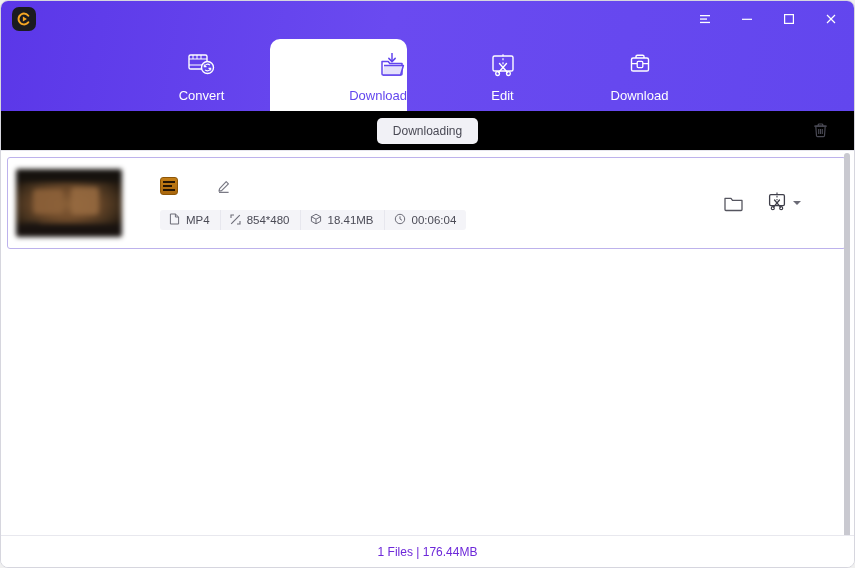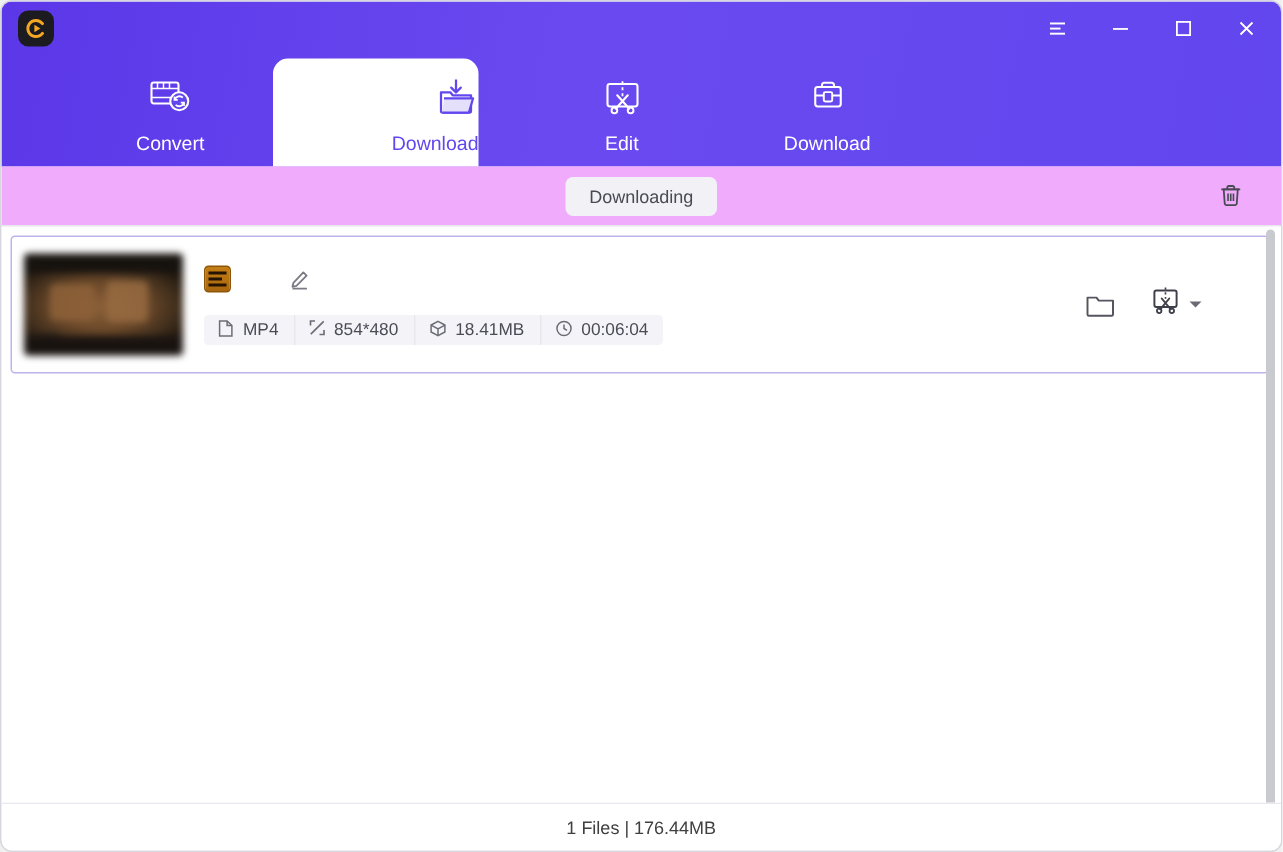--- a/index.html
+++ b/index.html
@@ -39,46 +39,46 @@
     display:flex; align-items:center; gap:16px;
   }
   .wc {
     width:26px; height:26px;
     display:flex; align-items:center; justify-content:center;
     cursor:default;
   }
   .wc svg { display:block; }
 
   .tabs {
-    position:absolute; left:0; right:0; bottom:0;
+    position:absolute; left:12px; right:0; bottom:0;
     height:72px;
     display:flex;
     align-items:flex-end;
-    padding-left:44px;
+    padding-left:120px;
   }
   .tab {
     width:137px; height:72px;
     display:flex; flex-direction:column;
     align-items:center; justify-content:center;
     gap:6px;
     color:#ffffff;
     font-size:13px;
     border-radius:10px 10px 0 0;
     cursor:default;
   }
   .tab .ticon { height:34px; display:flex; align-items:center; justify-content:center;}
   .tab.active { background:#ffffff; color:#6246ee;align-items:flex-end; }
   .tab-spacer { width:27px; }
 
   
   .subbar {
     position:relative;
     height:40px;
     flex:0 0 auto;
-    background:#f0abfc;
+    background:#000000;
     border-bottom:1px solid #e6e6ec;
     display:flex; align-items:center; justify-content:center;
   }
   .segment {
     display:flex;
     background:#f1f1f6;
     border-radius:5px;
     padding:2px;
     height:26px;
     align-items:center;
@@ -157,20 +157,21 @@
     width:16px; height:7px; background:#2a2118; border-radius:2px;
   }
 
   .rowmain {
     flex:1 1 auto;
     min-width:0;
     padding-left:14px;
     display:flex; flex-direction:column;
     gap:14px;
     justify-content:center;
+    margin-left:24px;
   }
   .titleline {
     display:flex; align-items:center; gap:9px;
     height:20px;
   }
   .favicon {
     width:18px; height:18px; border-radius:3px;
     flex:0 0 auto;
     background:linear-gradient(#c47e16,#a9660c);
     position:relative; overflow:hidden;
@@ -245,21 +246,21 @@
     background:#c9c9d0;
     border-radius:3px;
   }
 
   
   .footer {
     flex:0 0 auto;
     height:32px;
     border-top:1px solid #e8e8ee;
     display:flex; align-items:center; justify-content:center;
-    font-size:12px; color:#404040;
+    font-size:12px; color:#6d28d9;
     background:#ffffff;
   }
 </style>
 </head>
 <body>
 
 <div class="app">
 
   <div class="titlebar">
 

